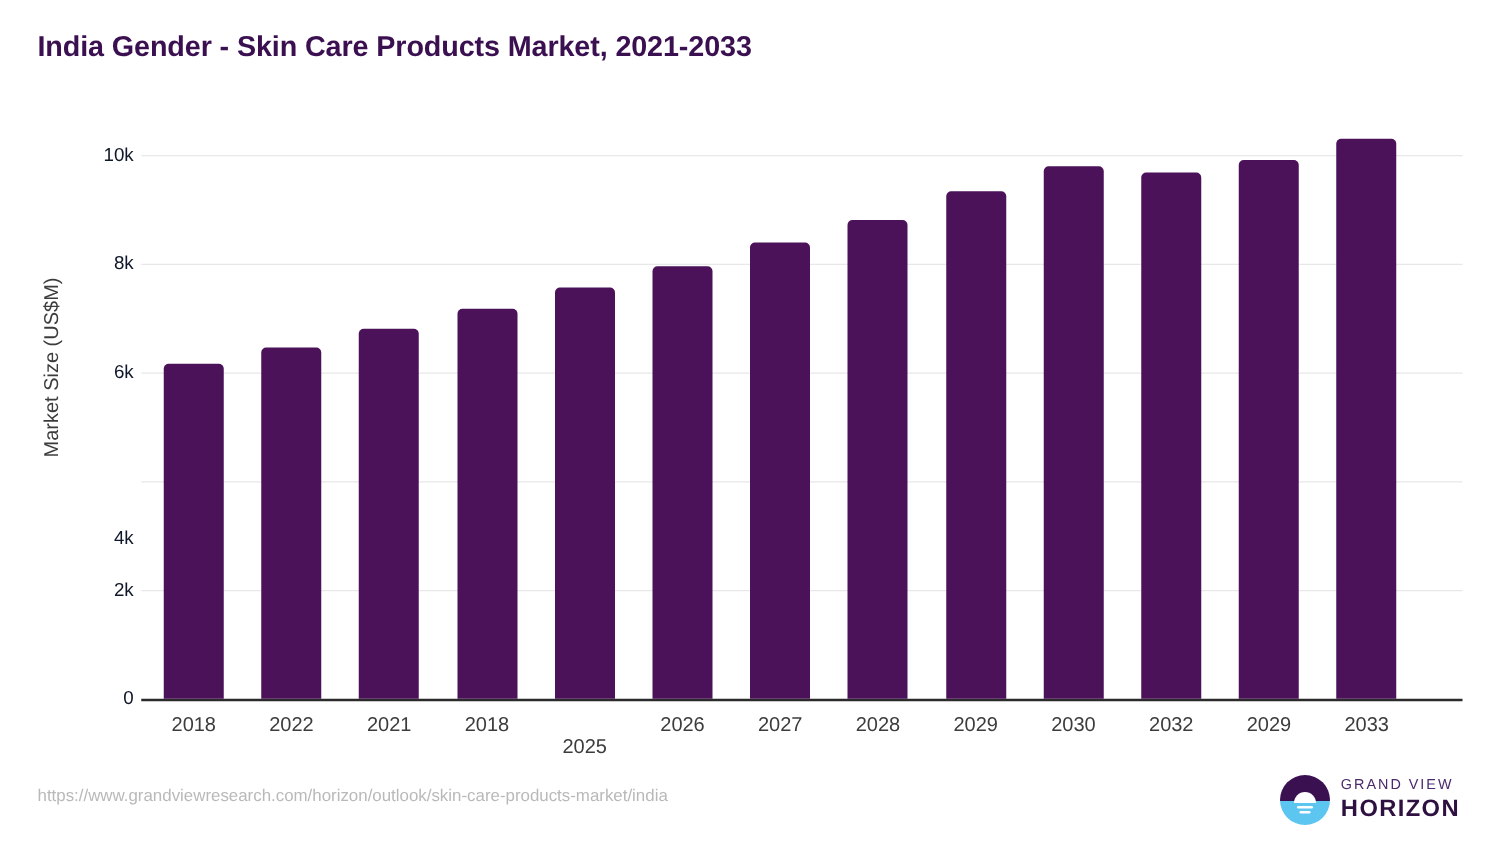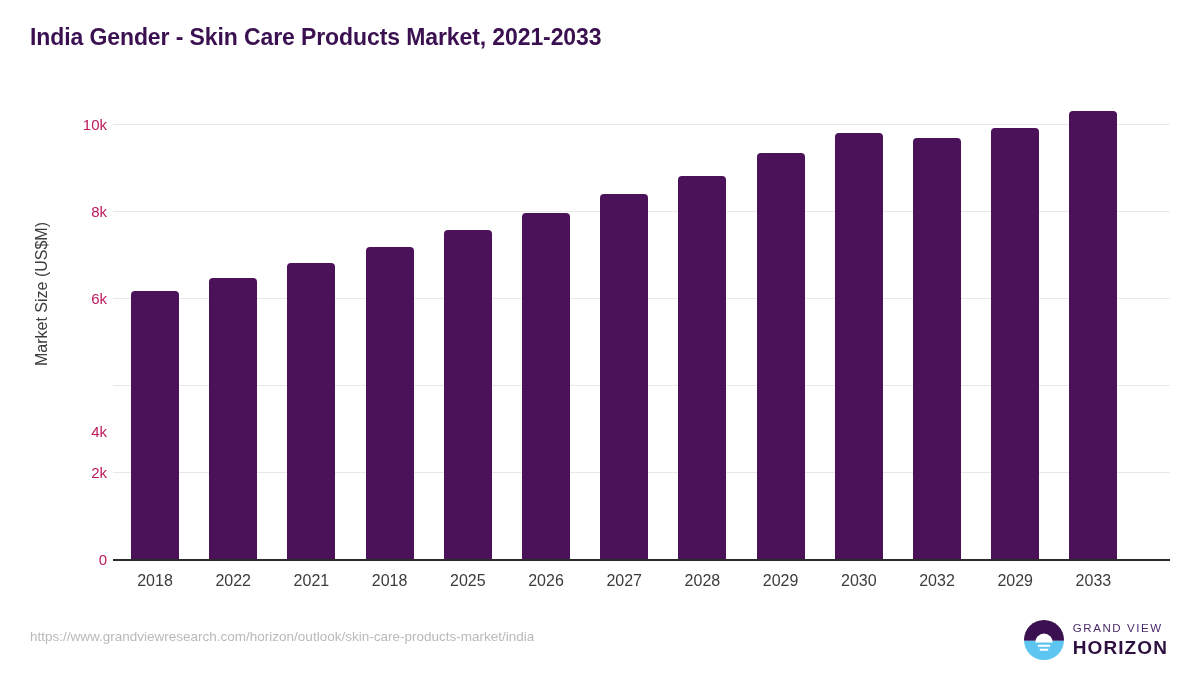--- a/index.html
+++ b/index.html
@@ -71,21 +71,21 @@
   .gridline.zero {
     background: #2b2b2b;
     height: 1.5px;
   }
   .ytick {
     position: absolute;
     right: 1093px;
     width: 80px;
     text-align: right;
     font-size: 15px;
-    color: #be185d;
+    color: #0f172a;
     transform: translateY(-50%);
     white-space: nowrap;
   }
 
   
   .bar {
     position: absolute;
     width: 48px;
     background: #4B1259;
     border-top-left-radius: 4px;
@@ -184,21 +184,21 @@
         <div class="bar" title="2030: 9790" style="left: 834.8px; top: 133.135px; height: 425.865px; width: 48px; background: rgb(75, 18, 89);"></div>
         <div class="bar" title="2031: 9680" style="left: 913px; top: 137.92px; height: 421.08px; width: 48px; background: rgb(75, 18, 89);"></div>
         <div class="bar" title="2032: 9910" style="left: 991.2px; top: 127.915px; height: 431.085px; width: 48px; background: rgb(75, 18, 89);"></div>
         <div class="bar" title="2033: 10300" style="left: 1069.4px; top: 110.95px; height: 448.05px; width: 48px; background: rgb(75, 18, 89);"></div>
       </div>
     <div id="xtick-layer">
         <div class="xtick" style="left: 155px;">2018</div>
         <div class="xtick" style="left: 233.2px;">2022</div>
         <div class="xtick" style="left: 311.4px;">2021</div>
         <div class="xtick" style="left: 389.6px;">2018</div>
-        <div class="xtick" style="left: 467.8px;">2025</div>
+        <div class="xtick" style="left: 467.8px; margin-top: 17px;">2025</div>
         <div class="xtick" style="left: 546px;">2026</div>
         <div class="xtick" style="left: 624.2px;">2027</div>
         <div class="xtick" style="left: 702.4px;">2028</div>
         <div class="xtick" style="left: 780.6px;">2029</div>
         <div class="xtick" style="left: 858.8px;">2030</div>
         <div class="xtick" style="left: 937px;">2032</div>
         <div class="xtick" style="left: 1015.2px;">2029</div>
         <div class="xtick" style="left: 1093.4px;">2033</div>
       </div>
   </div>

